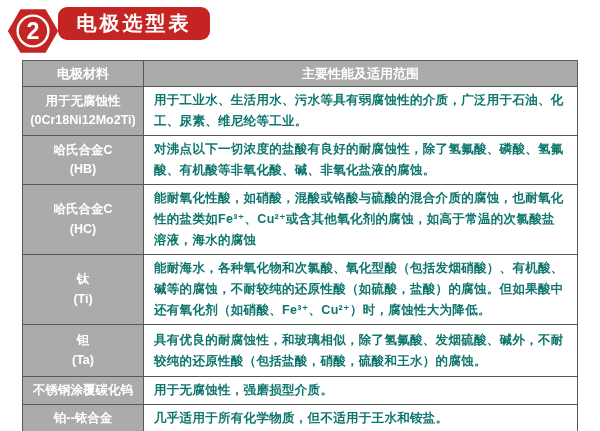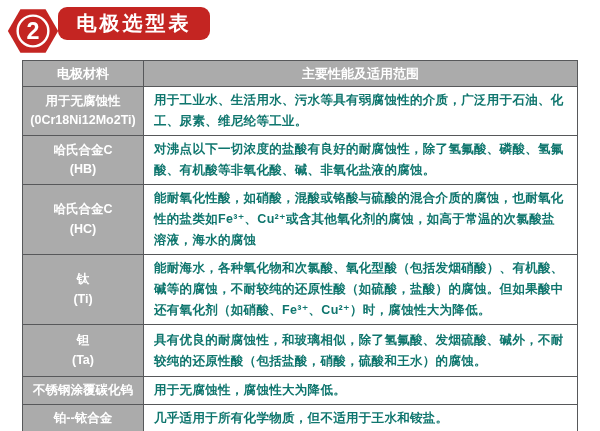--- a/index.html
+++ b/index.html
@@ -108,21 +108,21 @@
         <td class="mat">
           <div>钽</div>
           <div>(Ta)</div>
         </td>
         <td class="desc">具有优良的耐腐蚀性，和玻璃相似，除了氢氟酸、发烟硫酸、碱外，不耐较纯的还原性酸（包括盐酸，硝酸，硫酸和王水）的腐蚀。</td>
       </tr>
       <tr class="h26">
         <td class="mat">
           <div>不锈钢涂覆碳化钨</div>
         </td>
-        <td class="desc">用于无腐蚀性，腐蚀性大为降低。</td>
+        <td class="desc">用于无腐蚀性，强磨损型介质。</td>
       </tr>
       <tr class="h27">
         <td class="mat">
           <div>铂--铱合金</div>
         </td>
         <td class="desc">几乎适用于所有化学物质，但不适用于王水和铵盐。</td>
       </tr>
     </tbody>
   </table>
 

